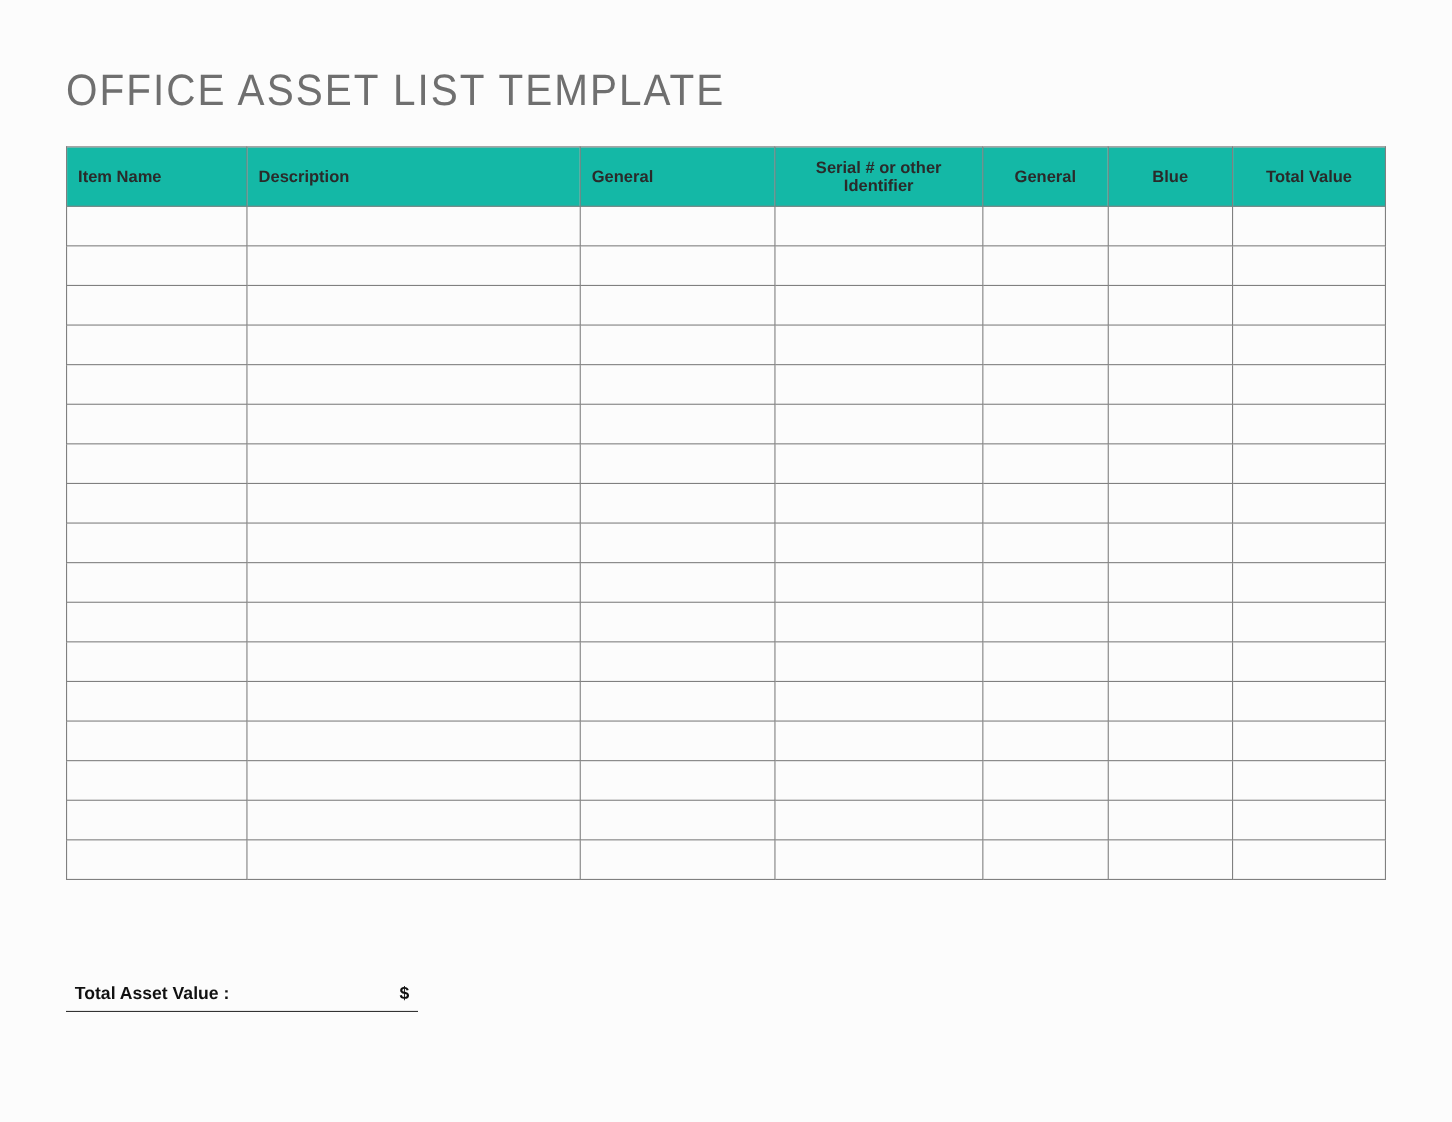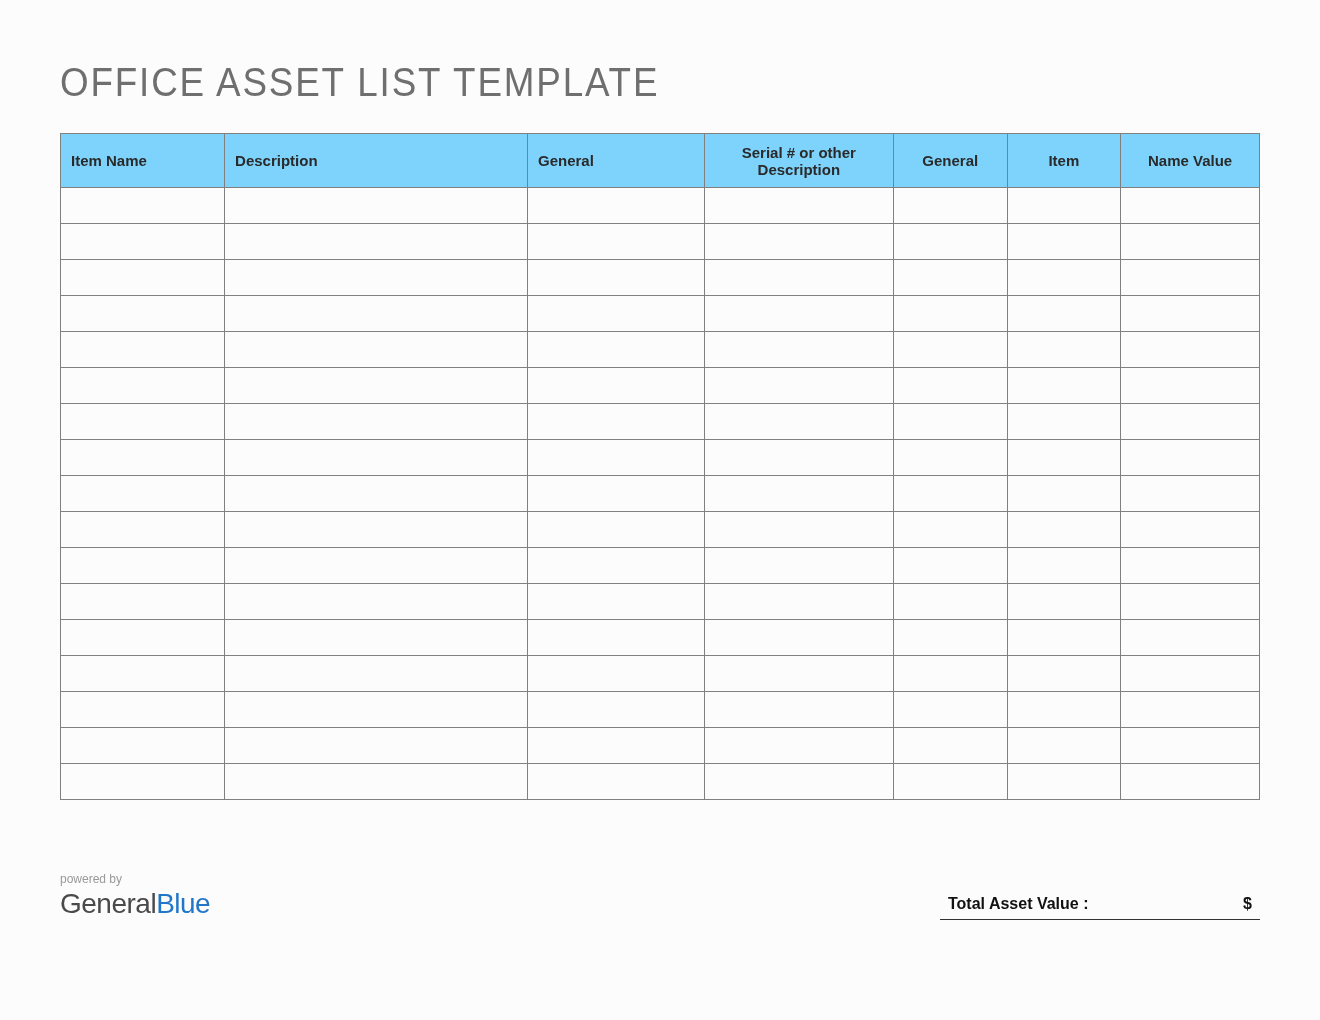--- a/index.html
+++ b/index.html
@@ -26,21 +26,21 @@
     border-collapse: collapse;
     table-layout: fixed;
   }
   th, td {
     border: 1px solid #808080;
     height: 36px;
     font-size: 15px;
     color: #2a2a2a;
   }
   th {
-    background: #7dd3fc;
+    background: #14b8a6;
     font-weight: bold;
     height: 54px;
     padding: 6px 10px;
     text-align: left;
     vertical-align: middle;
   }
   th.center { text-align: center; }
   .footer {
     position: absolute;
     bottom: 100px;
@@ -89,24 +89,24 @@
       <col style="width: 15%;">
       <col style="width: 9%;">
       <col style="width: 9%;">
       <col style="width: 11%;">
     </colgroup>
   <thead>
     <tr id="header-row">
         <th>Item Name</th>
         <th>Description</th>
         <th>General</th>
-        <th class="center">Serial # or other Description</th>
+        <th class="center">Serial # or other Identifier</th>
         <th class="center">General</th>
-        <th class="center">Item</th>
-        <th class="center">Name Value</th>
+        <th class="center">Blue</th>
+        <th class="center">Total Value</th>
       </tr>
   </thead>
   <tbody id="tbody">
       <tr>
         <td></td>
         <td></td>
         <td></td>
         <td></td>
         <td></td>
         <td></td>
@@ -253,25 +253,19 @@
         <td></td>
         <td></td>
         <td></td>
         <td></td>
         <td></td>
       </tr>
     </tbody>
 </table>
 
 <div class="footer">
-  <div class="brand">
-    <div class="powered">powered by</div>
-    <div class="logo">
-      <span>General</span><span class="blue">Blue</span>
-    </div>
-  </div>
   <div class="total-line">
     <span>Total Asset Value :</span>
     <span class="amount">
       <span>$</span><span></span>
     </span>
   </div>
 </div>
 
 </body></html>

